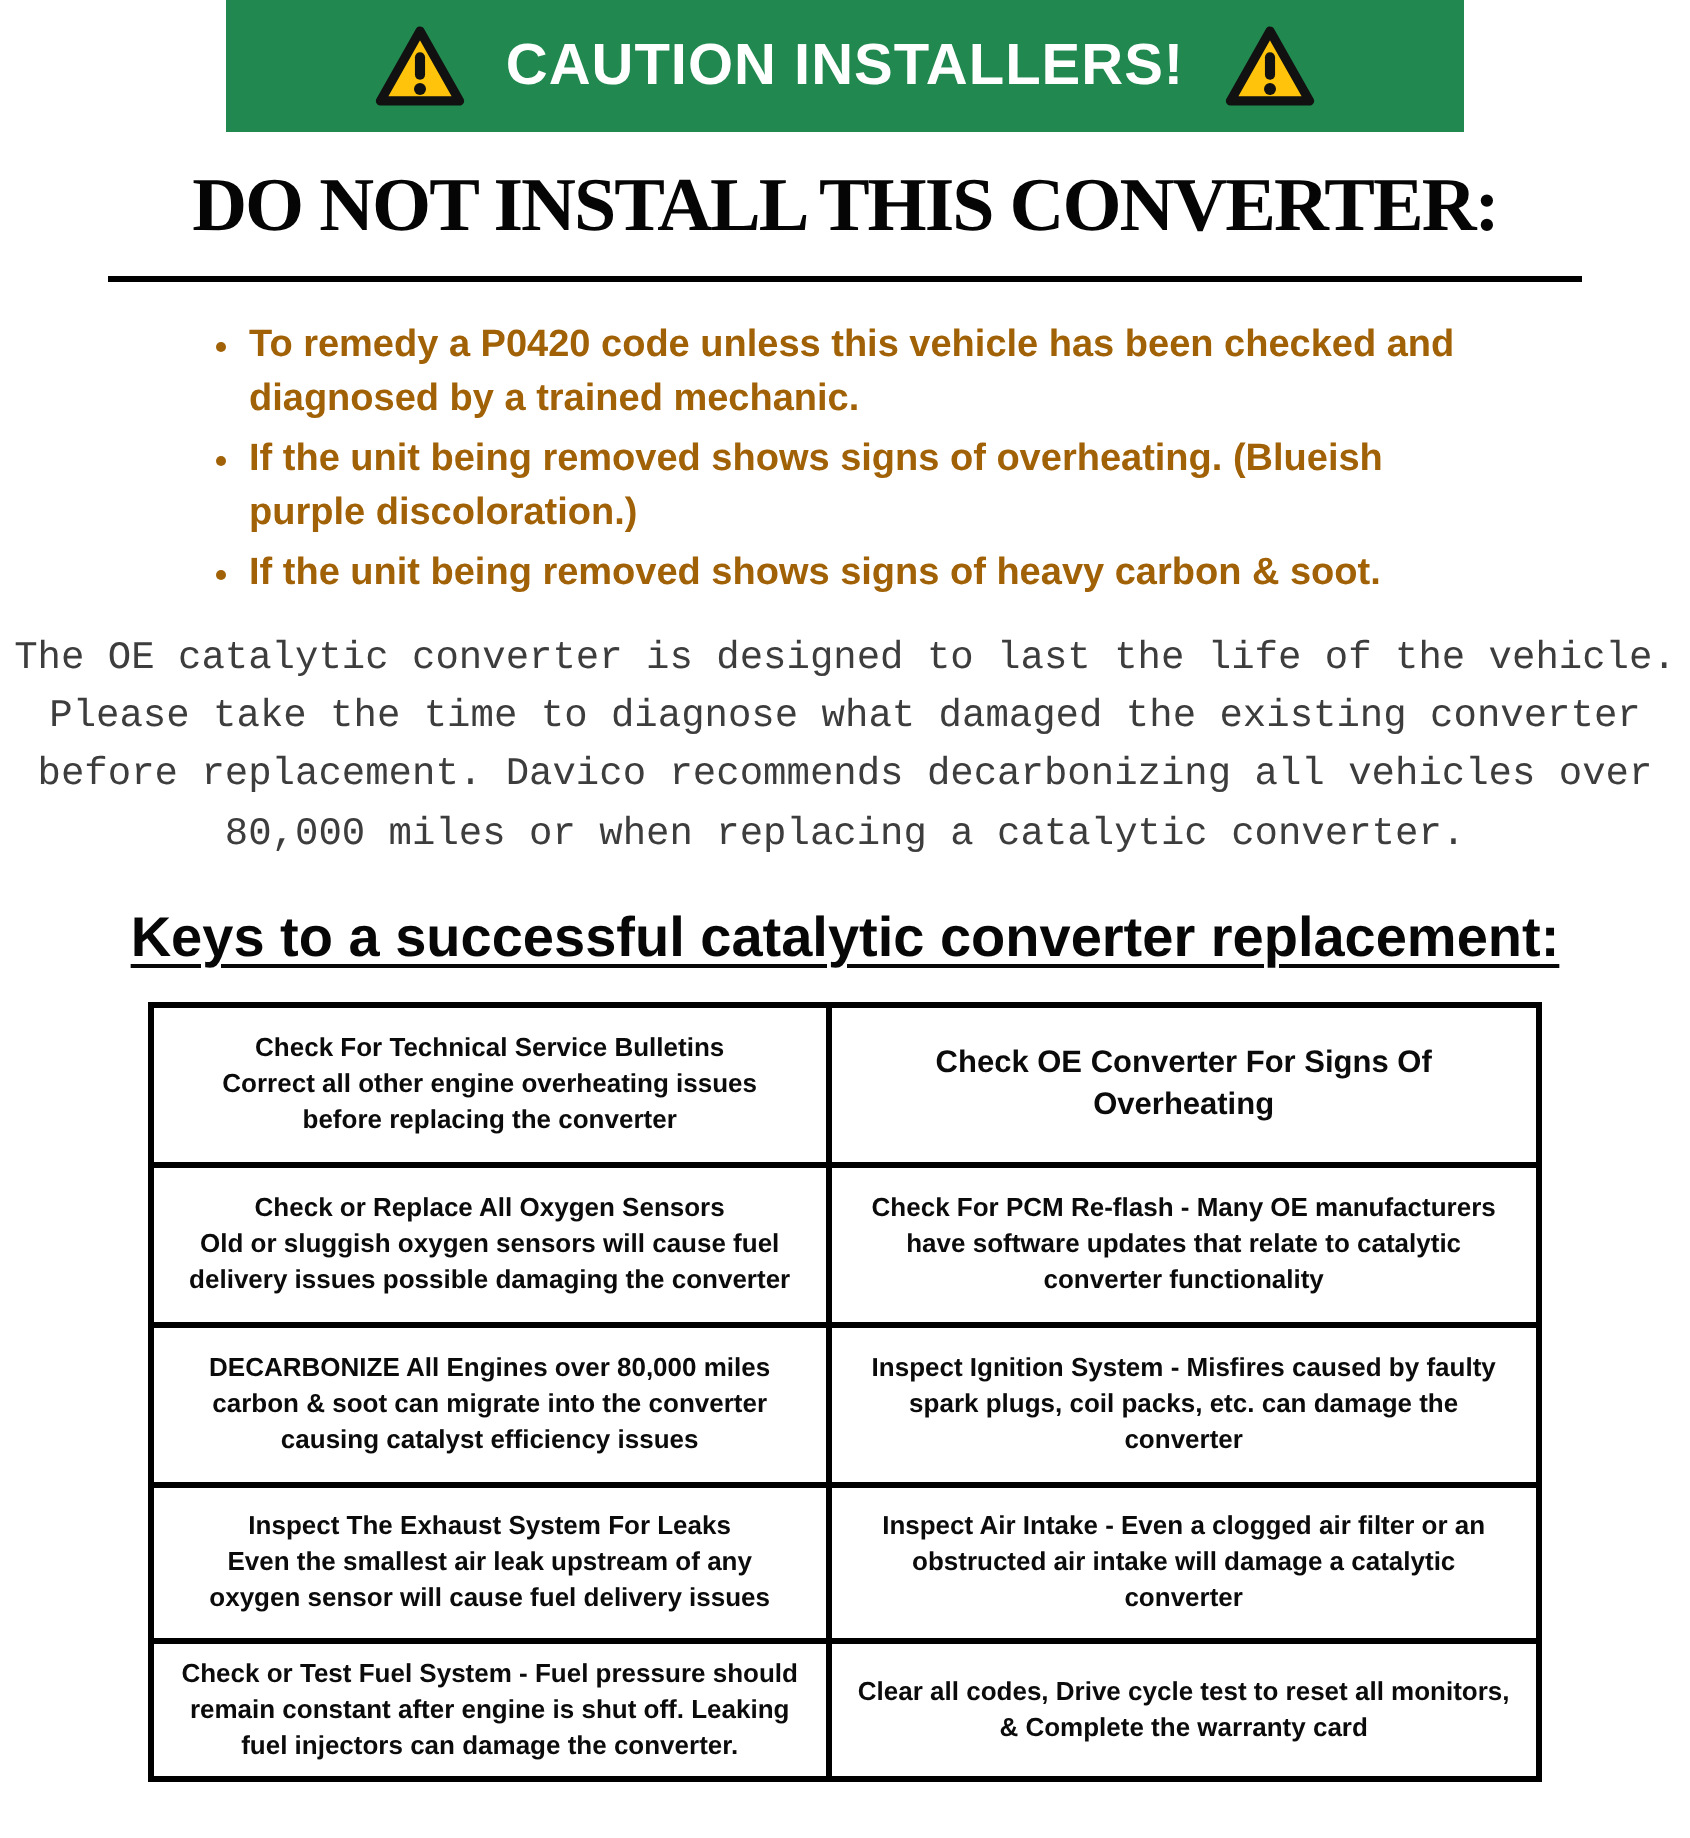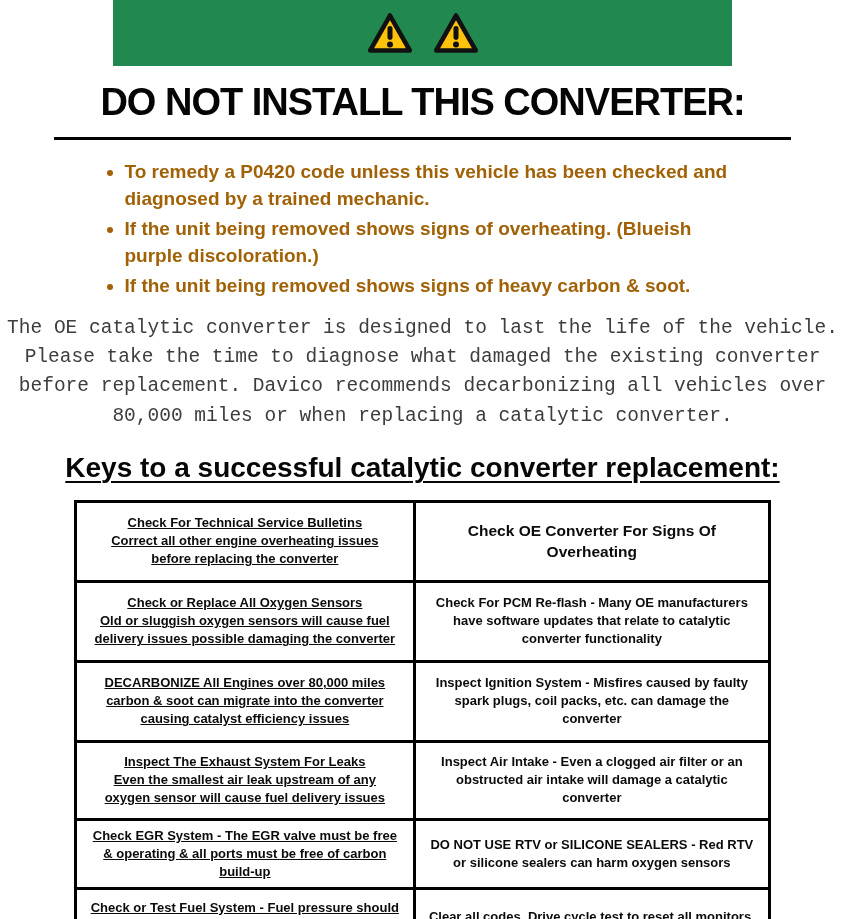--- a/index.html
+++ b/index.html
@@ -23,20 +23,21 @@
   }
   .banner-title{
     color:#ffffff;font-size:29px;font-weight:bold;letter-spacing:.5px;
     white-space:nowrap;
   }
   .warn-icon{width:46px;height:42px;display:block;}
   .main-heading{
     margin:15px 0 0;text-align:center;
     font-size:38px;font-weight:bold;letter-spacing:-1px;
     color:#050505;
+    font-family:Liberation Serif, serif;
   }
   .heading-rule{
     width:737px;margin:13px auto 0;border:none;border-top:3px solid #000;
   }
   .bullet-list{
     width:640px;margin:19px auto 0;padding-left:22px;
     font-size:19px;font-weight:bold;line-height:1.42;color:#a16207;
   }
   .bullet-list li{margin-bottom:3px;}
   .intro-paragraph{
@@ -49,39 +50,40 @@
     text-decoration:underline;text-decoration-thickness:2px;text-underline-offset:4px;
   }
   .keys-table{
     width:697px;margin:16px auto 0;border-collapse:collapse;table-layout:fixed;
   }
   .keys-table td{
     border:3px solid #000;text-align:center;vertical-align:middle;
     font-size:13px;font-weight:bold;line-height:1.38;color:#0b0b0b;
     padding:6px 13px;
   }
-  .keys-table td:first-child{width:48.8%;text-decoration:underline;}
+  .keys-table td:first-child{width:48.8%;}
   .keys-table tr:nth-child(-n+3){height:80px;}
   .keys-table tr:nth-child(4){height:78px;}
   .keys-table tr:nth-child(5){height:65px;}
   .keys-table tr:nth-child(6){height:75px;}
   .keys-table tr:first-child td:last-child p{font-size:15.5px;text-align:center;}
   .keys-table p{margin:0;}
 </style>
 </head>
 <body>
 
 <header class="banner">
   <span>
     <svg class="warn-icon" viewBox="0 0 100 90" aria-hidden="true">
       <polygon points="50,7 93,83 7,83" fill="#FFC30B" stroke="#111111" stroke-width="10" stroke-linejoin="round"></polygon>
       <rect x="44.5" y="30" width="11" height="30" rx="5.5" fill="#111111"></rect>
       <circle cx="50" cy="70" r="6.5" fill="#111111"></circle>
     </svg>
   </span>
+  <span class="banner-title">CAUTION INSTALLERS!</span>
   <span>
     <svg class="warn-icon" viewBox="0 0 100 90" aria-hidden="true">
       <polygon points="50,7 93,83 7,83" fill="#FFC30B" stroke="#111111" stroke-width="10" stroke-linejoin="round"></polygon>
       <rect x="44.5" y="30" width="11" height="30" rx="5.5" fill="#111111"></rect>
       <circle cx="50" cy="70" r="6.5" fill="#111111"></circle>
     </svg>
   </span>
 </header>
 
 <h1 class="main-heading">DO NOT INSTALL THIS CONVERTER:</h1>
@@ -130,28 +132,20 @@
         <td>
           <p>Inspect The Exhaust System For Leaks</p>
           <p>Even the smallest air leak upstream of any oxygen sensor will cause fuel delivery issues</p>
         </td>
         <td>
           <p>Inspect Air Intake - Even a clogged air filter or an obstructed air intake will damage a catalytic converter</p>
         </td>
       </tr>
       <tr>
         <td>
-          <p>Check EGR System - The EGR valve must be free &amp; operating &amp; all ports must be free of carbon build-up</p>
-        </td>
-        <td>
-          <p>DO NOT USE RTV or SILICONE SEALERS - Red RTV or silicone sealers can harm oxygen sensors</p>
-        </td>
-      </tr>
-      <tr>
-        <td>
           <p>Check or Test Fuel System - Fuel pressure should remain constant after engine is shut off.  Leaking fuel injectors can damage the converter.</p>
         </td>
         <td>
           <p>Clear all codes,  Drive cycle test to reset all monitors, &amp; Complete the warranty card</p>
         </td>
       </tr>
     </tbody>
 </table>
 
 </body></html>

